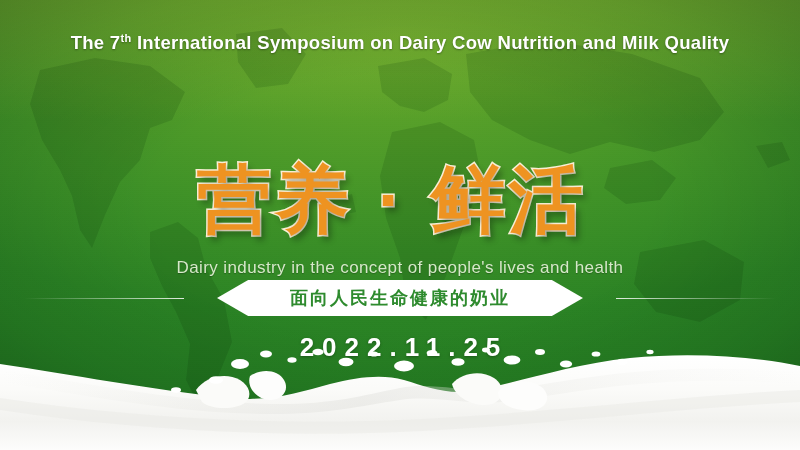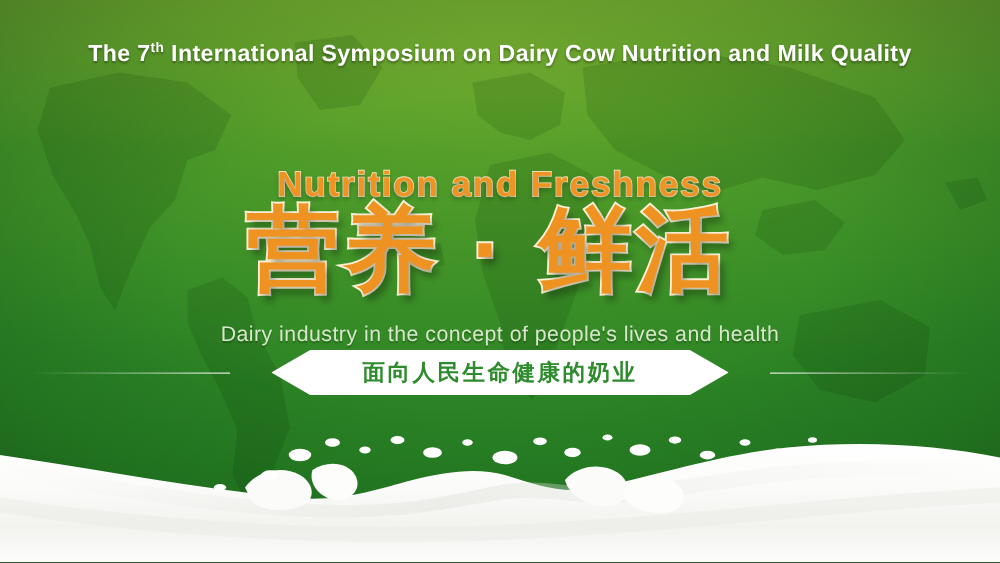--- a/index.html
+++ b/index.html
@@ -225,33 +225,33 @@
   </div>
 
   <div class="bg-noise"></div>
   <div class="bg-vignette"></div>
 
   <div class="content">
 
     <div class="title-en"><span>The 7</span><sup>th</sup><span> International Symposium on Dairy Cow Nutrition and Milk Quality</span></div>
 
 
-    <div class="slogan-en">Nutrition and Freshness</div>
 
     <div class="slogan-cn">营养 · 鲜活</div>
 
     <div class="sub-en">Dairy industry in the concept of people's lives and health</div>
 
     <div class="ribbon-wrap">
       <div class="ribbon-line left"></div>
       <div class="ribbon-line right"></div>
       <div class="ribbon"></div>
     </div>
     <div class="ribbon-text">面向人民生命健康的奶业</div>
 
+    <div class="date">2022.11.25</div>
   </div>
 
   <div class="milk">
     <svg viewBox="0 0 800 110" preserveAspectRatio="none" aria-hidden="true">
       <defs>
         <linearGradient id="milkGrad" x1="0" y1="0" x2="0" y2="1">
           <stop offset="0%" stop-color="#ffffff"></stop>
           <stop offset="35%" stop-color="#fbfbf9"></stop>
           <stop offset="70%" stop-color="#f2f2ef"></stop>
           <stop offset="100%" stop-color="#fdfdfc"></stop>

